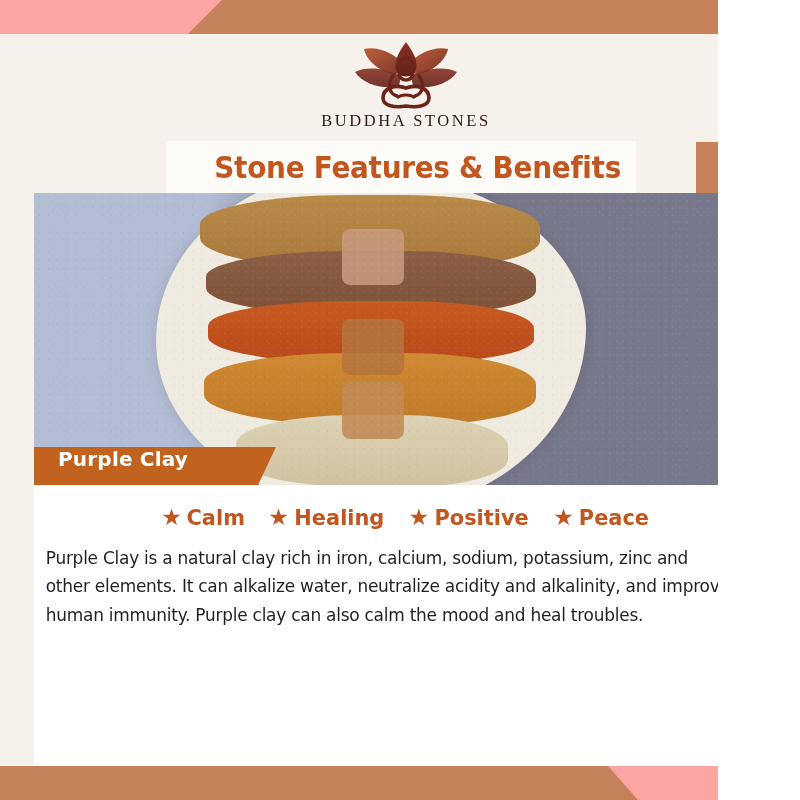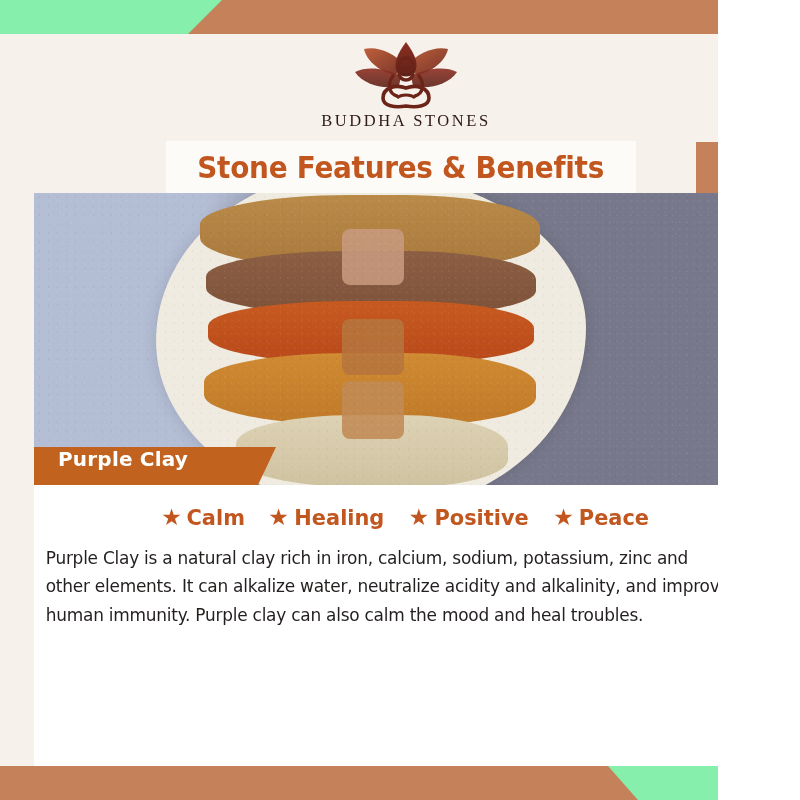--- a/index.html
+++ b/index.html
@@ -8,21 +8,21 @@
     background: #ffffff;
   }
   body {
     font-family: "Liberation Sans", sans-serif;
   }
   .page {
     position: relative;
     width: 718px;
     height: 800px;
     overflow: hidden;
-    background: #86efac;
+    background: #fca5a5;
   }
 
   
   .frame-top {
     position: absolute;
     top: 0; left: 0;
     width: 800px; height: 34px;
     background: #c5825a;
     clip-path: polygon(222px 0, 800px 0, 800px 34px, 188px 34px);
   }
@@ -80,21 +80,21 @@
   }
 
   
   .title-band {
     position: absolute;
     top: 141px; left: 166px;
     width: 470px; height: 52px;
     background: #fdfbf8;
     display: flex;
     align-items: center;
-    justify-content: center;
+    justify-content: flex-end;
   }
   .title-text {
     font-family: "DejaVu Sans", sans-serif;
     font-weight: bold;
     font-size: 30px;
     color: #c1561f;
     letter-spacing: -0.3px;
     transform: scaleX(0.93);
     white-space: nowrap;
   }

